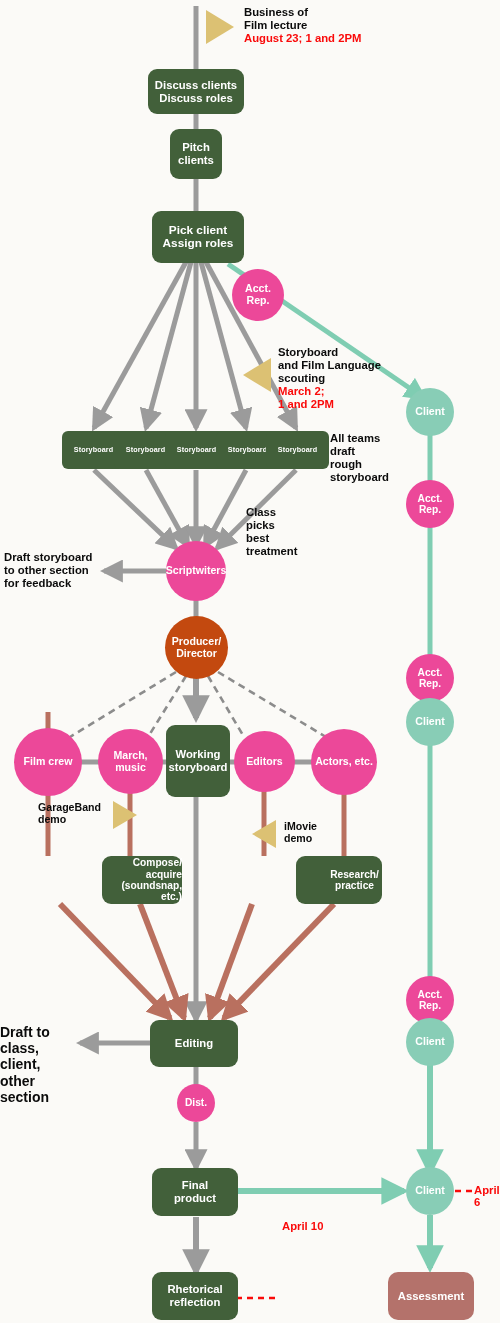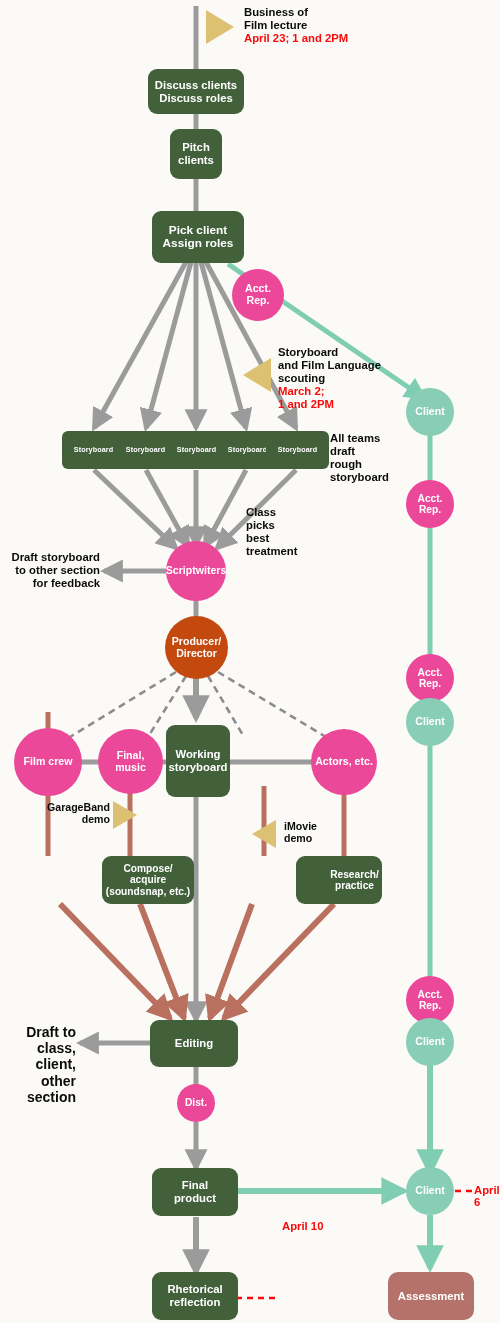--- a/index.html
+++ b/index.html
@@ -59,21 +59,21 @@
     position: absolute;
     font-weight: bold;
     color: #0b0b0b;
     line-height: 1.16;
     z-index: 6;
   }
   .lbl .red {
     color: #fa0a0a;
     display: block;
   }
-  .lbl.right { text-align: right; }
+  .lbl.right { }
   .datelbl {
     position: absolute;
     font-weight: bold;
     color: #fa0a0a;
     z-index: 6;
   }
   .tri {
     position: absolute;
     width: 0;
     height: 0;
@@ -175,21 +175,21 @@
   </svg>
 
   <div class="tri right" style="left:206px; top:10px;"></div>
   <div class="tri left" style="left:243px; top:358px;"></div>
   <div class="tri right" style="left:113px; top:801px; border-top-width:14px; border-bottom-width:14px; border-left-width:24px;"></div>
   <div class="tri left" style="left:252px; top:820px; border-top-width:14px; border-bottom-width:14px; border-right-width:24px;"></div>
 
   <div class="lbl" style="left:244px; top:6px; font-size:11.3px;">
     <span>Business of</span><br>
     <span>Film lecture</span>
-    <span class="red">April 23; 1 and 2PM</span>
+    <span class="red">August 23; 1 and 2PM</span>
   </div>
 
   <div class="lbl" style="left:278px; top:346px; font-size:11.3px;">
     <span>Storyboard</span><br>
     <span>and Film Language</span><br>
     <span>scouting</span>
     <span class="red">March 2;</span>
     <span class="red">1 and 2PM</span>
   </div>
 
@@ -285,35 +285,38 @@
       <span>Producer/</span><br>
       <span>Director</span>
     </div>
   </div>
 
   <div class="node circ rose" style="left:14px; top:728px; width:68px; height:68px; font-size:10.6px;">
     <span>Film crew</span>
   </div>
   <div class="node circ rose" style="left:98px; top:729px; width:65px; height:65px; font-size:10.6px;">
     <div>
-      <span>Final,</span><br>
+      <span>March,</span><br>
       <span>music</span>
     </div>
   </div>
   <div class="node box" style="left:166px; top:725px; width:64px; height:72px; font-size:11.3px;">
     <div>
       <span>Working</span><br>
       <span>storyboard</span>
     </div>
   </div>
+  <div class="node circ rose" style="left:234px; top:731px; width:61px; height:61px; font-size:10.6px;">
+    <span>Editors</span>
+  </div>
   <div class="node circ rose" style="left:311px; top:729px; width:66px; height:66px; font-size:10.6px;">
     <span>Actors, etc.</span>
   </div>
 
-  <div class="node box" style="left:102px; top:856px; width:92px; height:48px; font-size:10.2px;">
+  <div class="node box" style="left:102px; top:856px; width:80px; height:48px; font-size:10.2px;text-align:right;">
     <div>
       <span>Compose/</span><br>
       <span>acquire</span><br>
       <span>(soundsnap, etc.)</span>
     </div>
   </div>
   <div class="node box" style="left:296px; top:856px; width:86px; height:48px; font-size:10.2px;padding-left:31px;">
     <div>
       <span>Research/</span><br>
       <span>practice</span>

